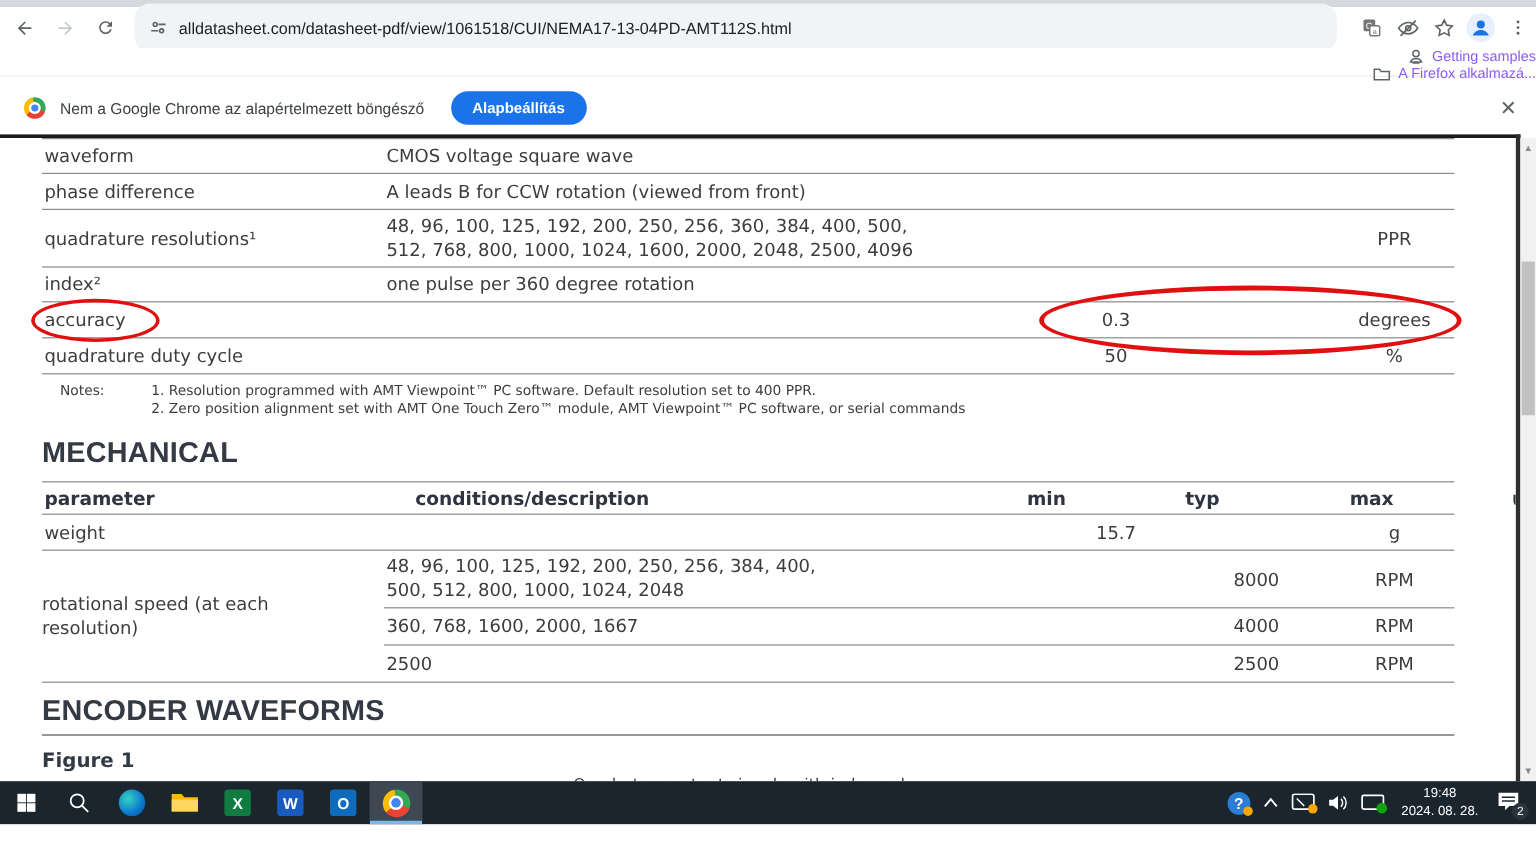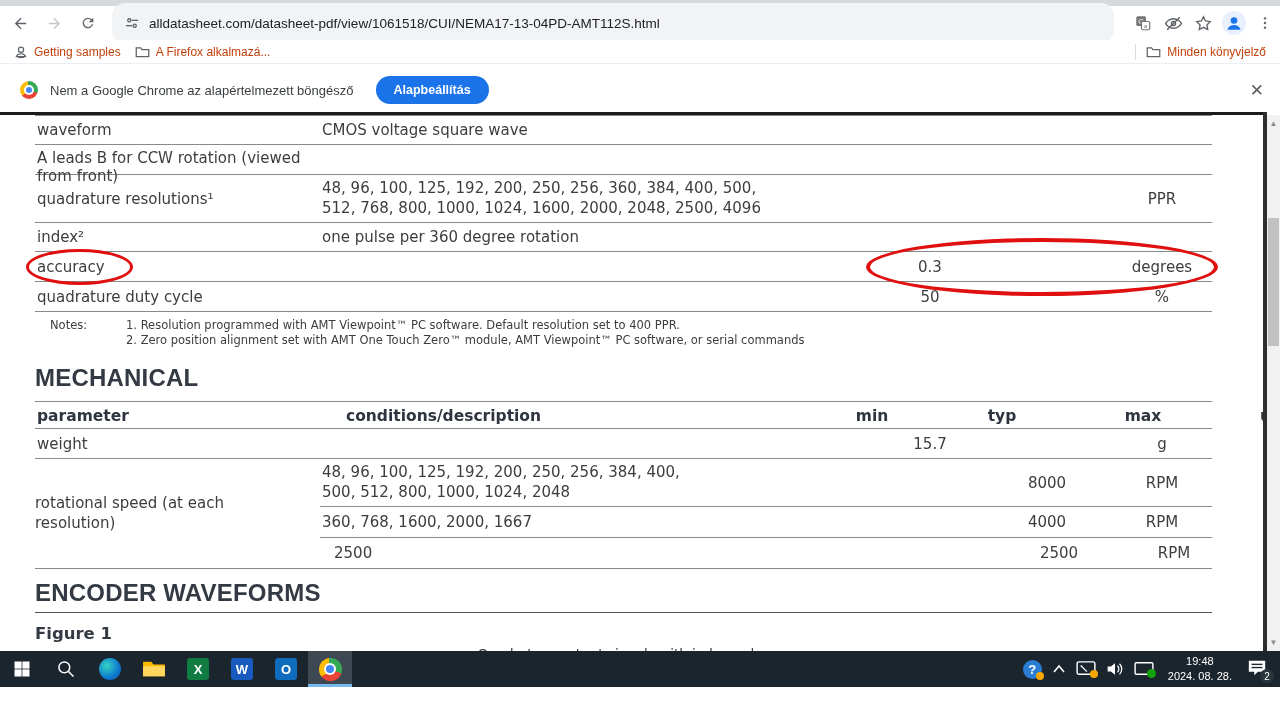--- a/index.html
+++ b/index.html
@@ -13,22 +13,22 @@
   .navbtn { width:28px; height:28px; display:flex; align-items:center; justify-content:center;
             margin-left:6px; border-radius:50%; cursor:pointer; }
   .omnibox { flex:1; height:40px; background:#f1f3f4; border-radius:13px; margin:0 14px 0 10px;
              display:flex; align-items:center; padding:0 12px; }
   .omnibox .url { font-size:13.5px; color:#202124; margin-left:9px; white-space:nowrap; }
   .tbicon { width:30px; height:28px; display:flex; align-items:center; justify-content:center; }
   .avatar { width:24px; height:24px; border-radius:50%; background:#e8f0fe;
             display:flex; align-items:center; justify-content:center; margin:0 4px; }
 
   #bookmarksbar { position:absolute; top:40px; left:0; width:1280px; height:24px; background:#fff;
-                  display:flex; align-items:center; font-size:12px; color:#c2410c;
-                  border-bottom:1px solid #eceff1; }
+                  display:flex; align-items:flex-end; font-size:12px; color:#8b5cf6;
+                  border-bottom:1px solid #eceff1;flex-direction:column; }
   .bmitem { display:flex; align-items:center; gap:6px; margin-left:14px; cursor:pointer; }
   .bm-spacer { flex:1; }
   .bm-divider { width:1px; height:16px; background:#dadce0; margin-right:10px; }
 
   #infobar { position:absolute; top:68px; left:0; width:1280px; height:44px; background:#fff;
              display:flex; align-items:center; }
   #infobar .msg { font-size:13px; color:#3c4043; margin-left:12px; }
   .bluebtn { margin-left:22px; background:#1a73e8; color:#fff; font-size:12.5px; font-weight:bold;
              border:none; border-radius:16px; padding:7px 18px; cursor:pointer; }
   .infobar-close { margin-left:auto; margin-right:16px; font-size:17px; color:#5f6368; cursor:pointer; }
@@ -207,20 +207,21 @@
   <div class="dstable" style="top:0; border-top:1.5px solid #8a8a8a;">
     <div class="trow" style="height:29px;">
       <div>waveform</div>
       <div>CMOS voltage square wave</div>
       <div class="c-num"></div>
       <div class="c-num"></div>
       <div class="c-num"></div>
       <div class="c-num"></div>
     </div>
     <div class="trow" style="height:30px;">
+      <div>phase difference</div>
       <div>A leads B for CCW rotation (viewed from front)</div>
       <div class="c-num"></div>
       <div class="c-num"></div>
       <div class="c-num"></div>
       <div class="c-num"></div>
     </div>
     <div class="trow" style="height:48px;">
       <div>quadrature resolutions¹</div>
       <div class="pre">48, 96, 100, 125, 192, 200, 250, 256, 360, 384, 400, 500,
 512, 768, 800, 1000, 1024, 1600, 2000, 2048, 2500, 4096</div>
@@ -292,21 +293,21 @@
           <div class="c-num">8000</div>
           <div class="c-num">RPM</div>
         </div>
         <div class="subrow" style="height:31px;">
           <div>360, 768, 1600, 2000, 1667</div>
           <div class="c-num"></div>
           <div class="c-num"></div>
           <div class="c-num">4000</div>
           <div class="c-num">RPM</div>
         </div>
-        <div class="subrow" style="height:30px;margin-left:12px;">
+        <div class="subrow" style="height:30px;">
           <div>2500</div>
           <div class="c-num"></div>
           <div class="c-num"></div>
           <div class="c-num">2500</div>
           <div class="c-num">RPM</div>
         </div>
       </div>
     </div>
   </div>
 

